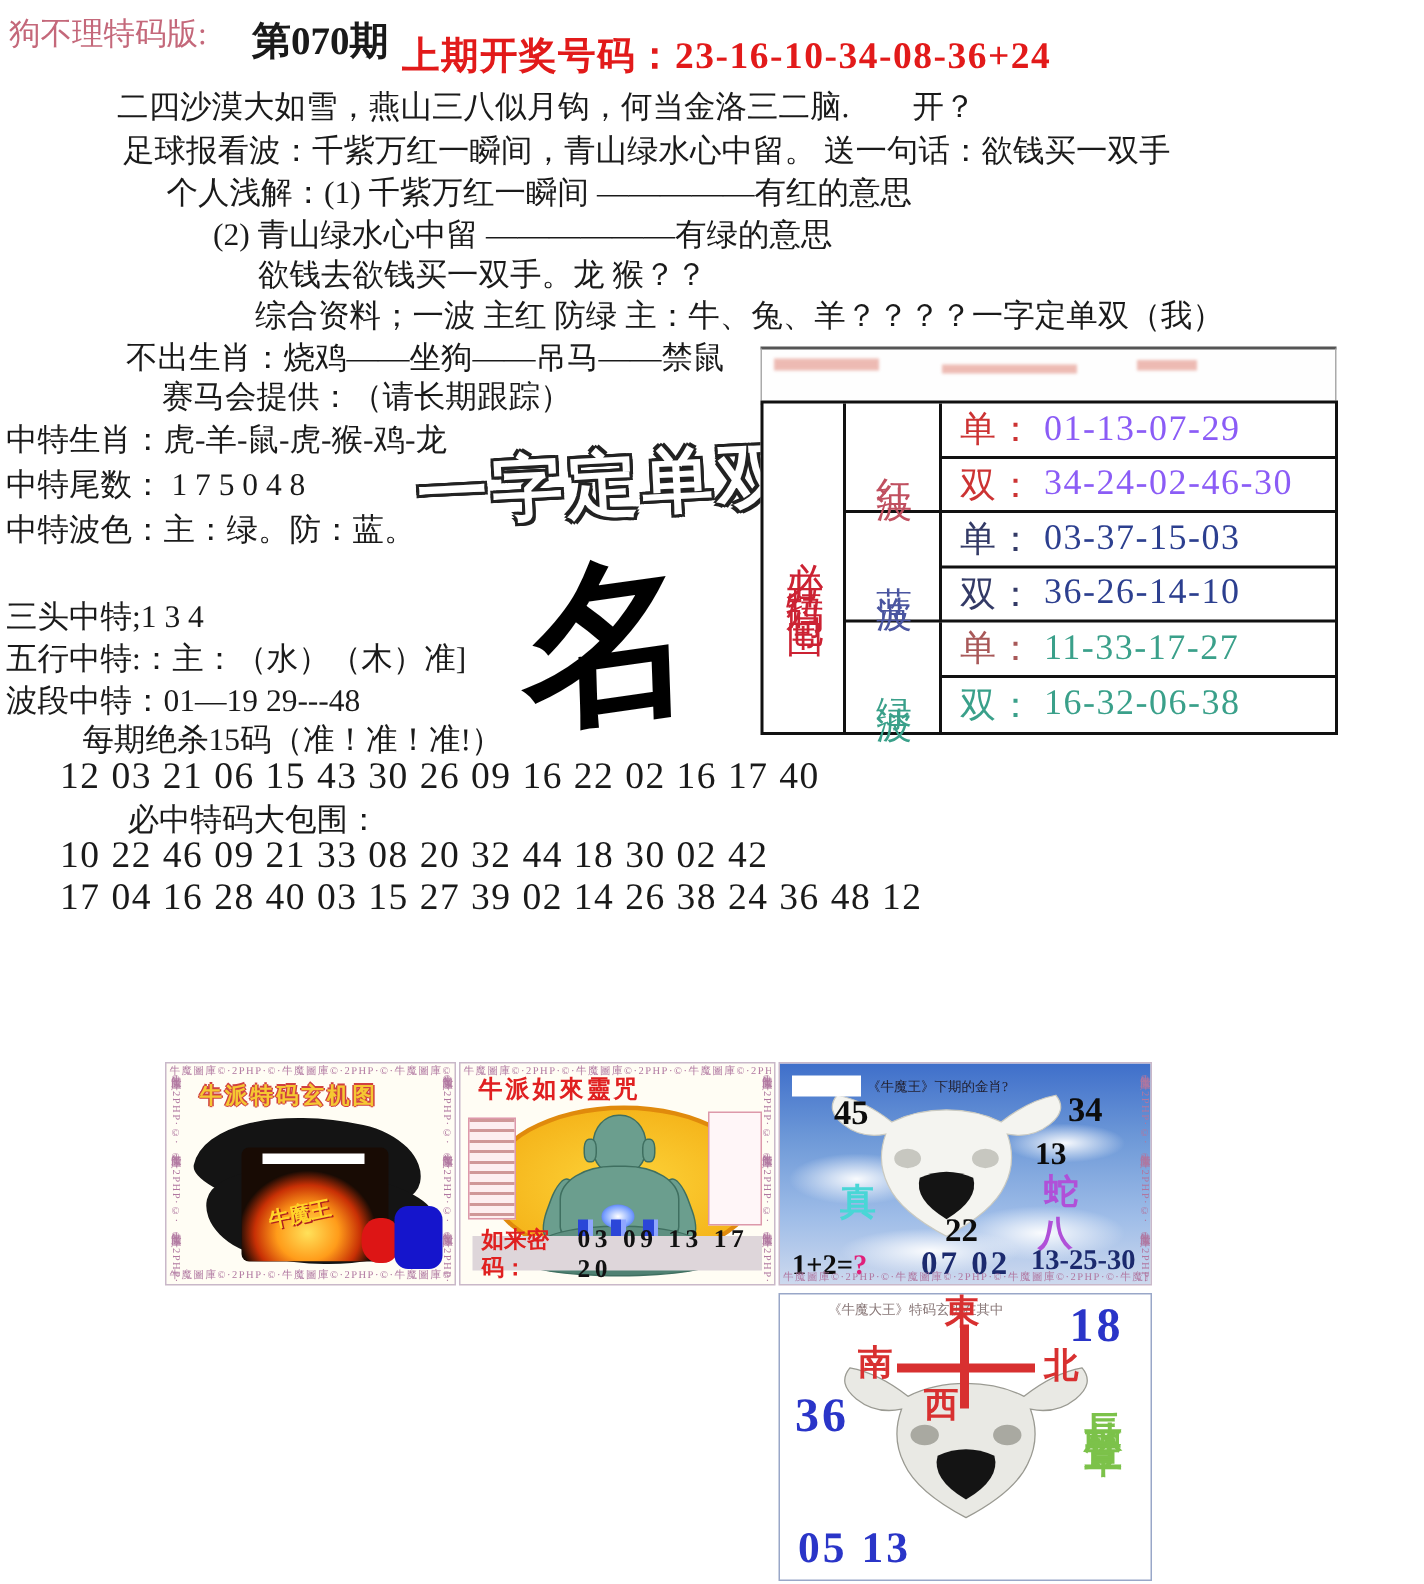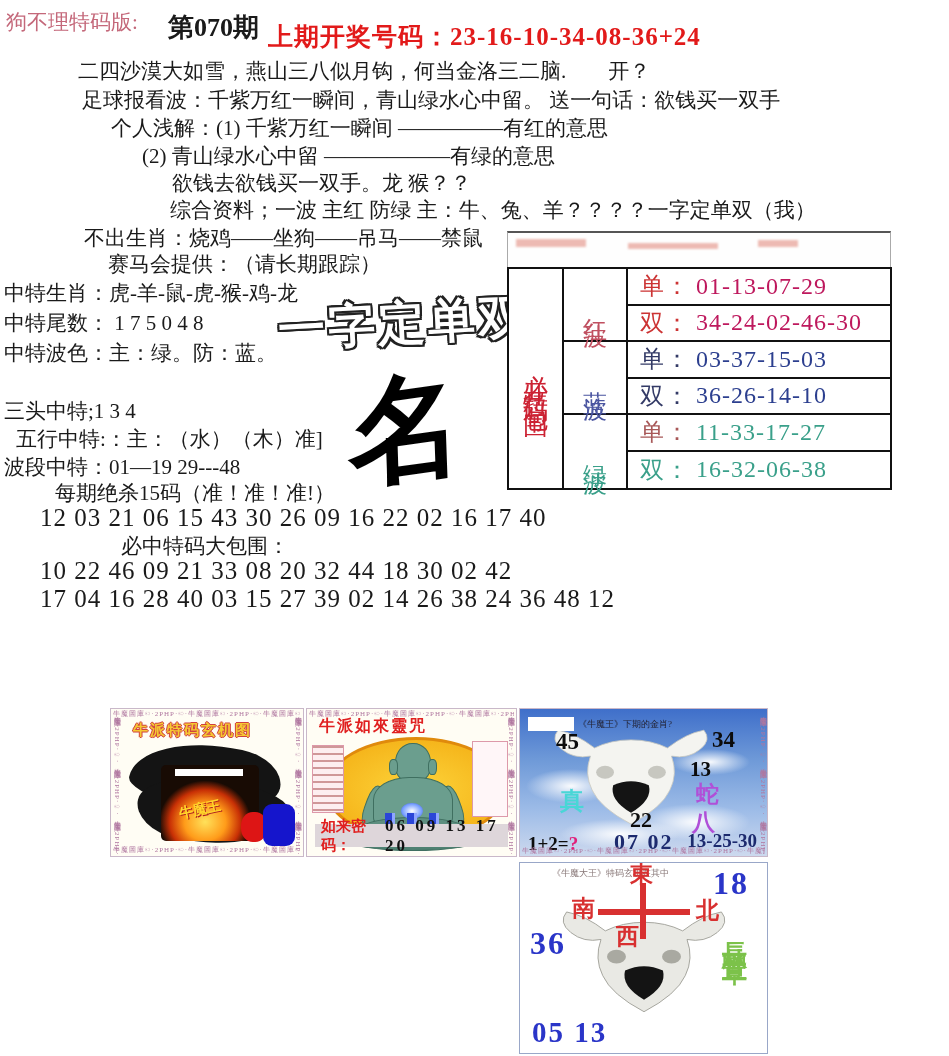--- a/index.html
+++ b/index.html
@@ -26,21 +26,21 @@
   .codebox .side{grid-column:1;grid-row:1/7;border-right:2px solid #111;display:flex;flex-direction:column;
     align-items:center;justify-content:center;font-size:25px;color:#cc2233;line-height:33px;}
   .wave{border-right:2px solid #111;display:flex;flex-direction:column;align-items:center;justify-content:center;
     font-size:24px;line-height:30px;}
   .wave.w1{grid-column:2;grid-row:1/3;border-bottom:2px solid #111;color:#c05060;}
   .wave.w2{grid-column:2;grid-row:3/5;border-bottom:2px solid #111;color:#4a55a0;}
   .wave.w3{grid-column:2;grid-row:5/7;color:#3aa08a;}
   .vrow{grid-column:3;display:flex;align-items:center;padding-left:12px;font-size:24px;letter-spacing:1px;}
   .vrow.bb{border-bottom:2px solid #111;}
   .vrow .t{margin-right:6px;}
-  .g-red .t{color:#cc3333;} .g-red .n{color:#be185d;}
+  .g-red .t{color:#cc3333;} .g-red .n{color:#8b5cf6;}
   .g-blue .t{color:#333a66;} .g-blue .n{color:#2c3f8f;}
   .g-green-o .t{color:#a85858;} .g-green-o .n{color:#3aa08a;}
   .g-green-e .t{color:#3aa08a;} .g-green-e .n{color:#3aa08a;}
   
   .panel{position:absolute;background:#fffdf4;border:1px solid #c9b8c9;overflow:hidden;}
   .strip{position:absolute;font-size:7px;color:#b077a0;letter-spacing:1px;overflow:hidden;white-space:nowrap;}
   .strip.h{left:2px;right:2px;height:9px;line-height:9px;}
   .strip.v{top:2px;bottom:2px;width:9px;writing-mode:vertical-rl;line-height:9px;}
   
   .p1-title{position:absolute;left:22px;top:12px;font-size:15px;font-weight:bold;letter-spacing:2px;color:#f5c832;
@@ -115,25 +115,25 @@
   <div class="ln" style="left:84px;top:114px;margin-left:27px;">个人浅解：(1) 千紫万红一瞬间 —————有红的意思</div>
   <div class="ln" style="left:142px;top:142px;">(2) 青山绿水心中留 ——————有绿的意思</div>
   <div class="ln" style="left:172px;top:169px;">欲钱去欲钱买一双手。龙 猴？？</div>
   <div class="ln" style="left:170px;top:196px;">综合资料；一波 主红 防绿 主：牛、兔、羊？？？？一字定单双（我）</div>
   <div class="ln" style="left:84px;top:224px;">不出生肖：烧鸡——坐狗——吊马——禁鼠</div>
   <div class="ln" style="left:4px;top:279px;">中特生肖：虎-羊-鼠-虎-猴-鸡-龙</div>
   <div class="ln" style="left:108px;top:250px;">赛马会提供：（请长期跟踪）</div>
   <div class="ln" style="left:4px;top:309px;">中特尾数：  1 7 5 0 4 8</div>
   <div class="ln" style="left:4px;top:339px;">中特波色：主：绿。防：蓝。</div>
   <div class="ln" style="left:4px;top:397px;">三头中特;1 3 4</div>
-  <div class="ln" style="left:4px;top:425px;margin-left:12px;">五行中特:：主：（水）（木）准]</div>
+  <div class="ln" style="left:4px;top:425px;">五行中特:：主：（水）（木）准]</div>
   <div class="ln" style="left:4px;top:453px;">波段中特：01—19 29---48</div>
   <div class="ln" style="left:55px;top:479px;">每期绝杀15码（准！准！准!）</div>
   <div class="ln big" style="left:2px;top:504px;">12 03 21 06 15 43 30 26 09 16 22 02 16 17 40</div>
-  <div class="ln" style="left:85px;top:532px;margin-left:36px;">必中特码大包围：</div>
+  <div class="ln" style="left:85px;top:532px;">必中特码大包围：</div>
   <div class="ln big" style="left:2px;top:557px;">10 22 46 09 21 33 08 20 32 44 18 30 02 42</div>
   <div class="ln big" style="left:2px;top:585px;">17 04 16 28 40 03 15 27 39 02 14 26 38 24 36 48 12</div>
 
   <div class="abs outline-big" style="left:278px;top:292px;">一字定单双</div>
   <div class="abs bigchar" style="left:348px;top:372px;">名</div>
 
   <div class="whiteout">
     <div class="smudge" style="left:8px;top:6px;width:70px;height:8px;"></div>
     <div class="smudge" style="left:120px;top:10px;width:90px;height:6px;"></div>
     <div class="smudge" style="left:250px;top:7px;width:40px;height:7px;"></div>
@@ -210,21 +210,21 @@
     <div class="bud body"></div>
     <div class="bud legs"></div>
     <div class="bud cushion"></div>
     <div class="gem"></div>
     <div class="cols3"></div>
     <div class="gemtext">（天机）</div>
     <div class="sidebox" style="left:5px;top:36px;width:30px;height:66px;"></div>
     <div class="sidebox" style="right:8px;top:32px;width:34px;height:74px;background:#fff6f8;"></div>
     <div class="p2-footer">
       <span class="lab">如来密码：</span>
-      <span class="nums">06 09 13 17 20</span>
+      <span class="nums">03 09 13 17 20</span>
     </div>
   </div>
 
   <div class="panel sky p3" style="left:519px;top:708px;width:247px;height:147px;">
     <div class="cloud" style="left:6px;top:60px;width:90px;height:34px;"></div>
     <div class="cloud" style="left:120px;top:95px;width:110px;height:36px;"></div>
     <div class="cloud" style="left:40px;top:110px;width:120px;height:30px;"></div>
     <div class="cloud" style="left:150px;top:40px;width:80px;height:26px;"></div>
     <svg class="skull" style="left:30px;top:12px;" width="162" height="122" viewBox="0 0 200 140">
       <path d="M15 30 Q0 18 10 6 Q32 10 55 28 Q75 18 100 18 Q125 18 145 28 Q168 10 190 6 Q200 18 185 30 Q170 42 150 38 Q158 60 148 80 Q138 102 100 122 Q62 102 52 80 Q42 60 50 38 Q30 42 15 30 Z" fill="#f4f4f0" stroke="#c9c9c0"></path>

